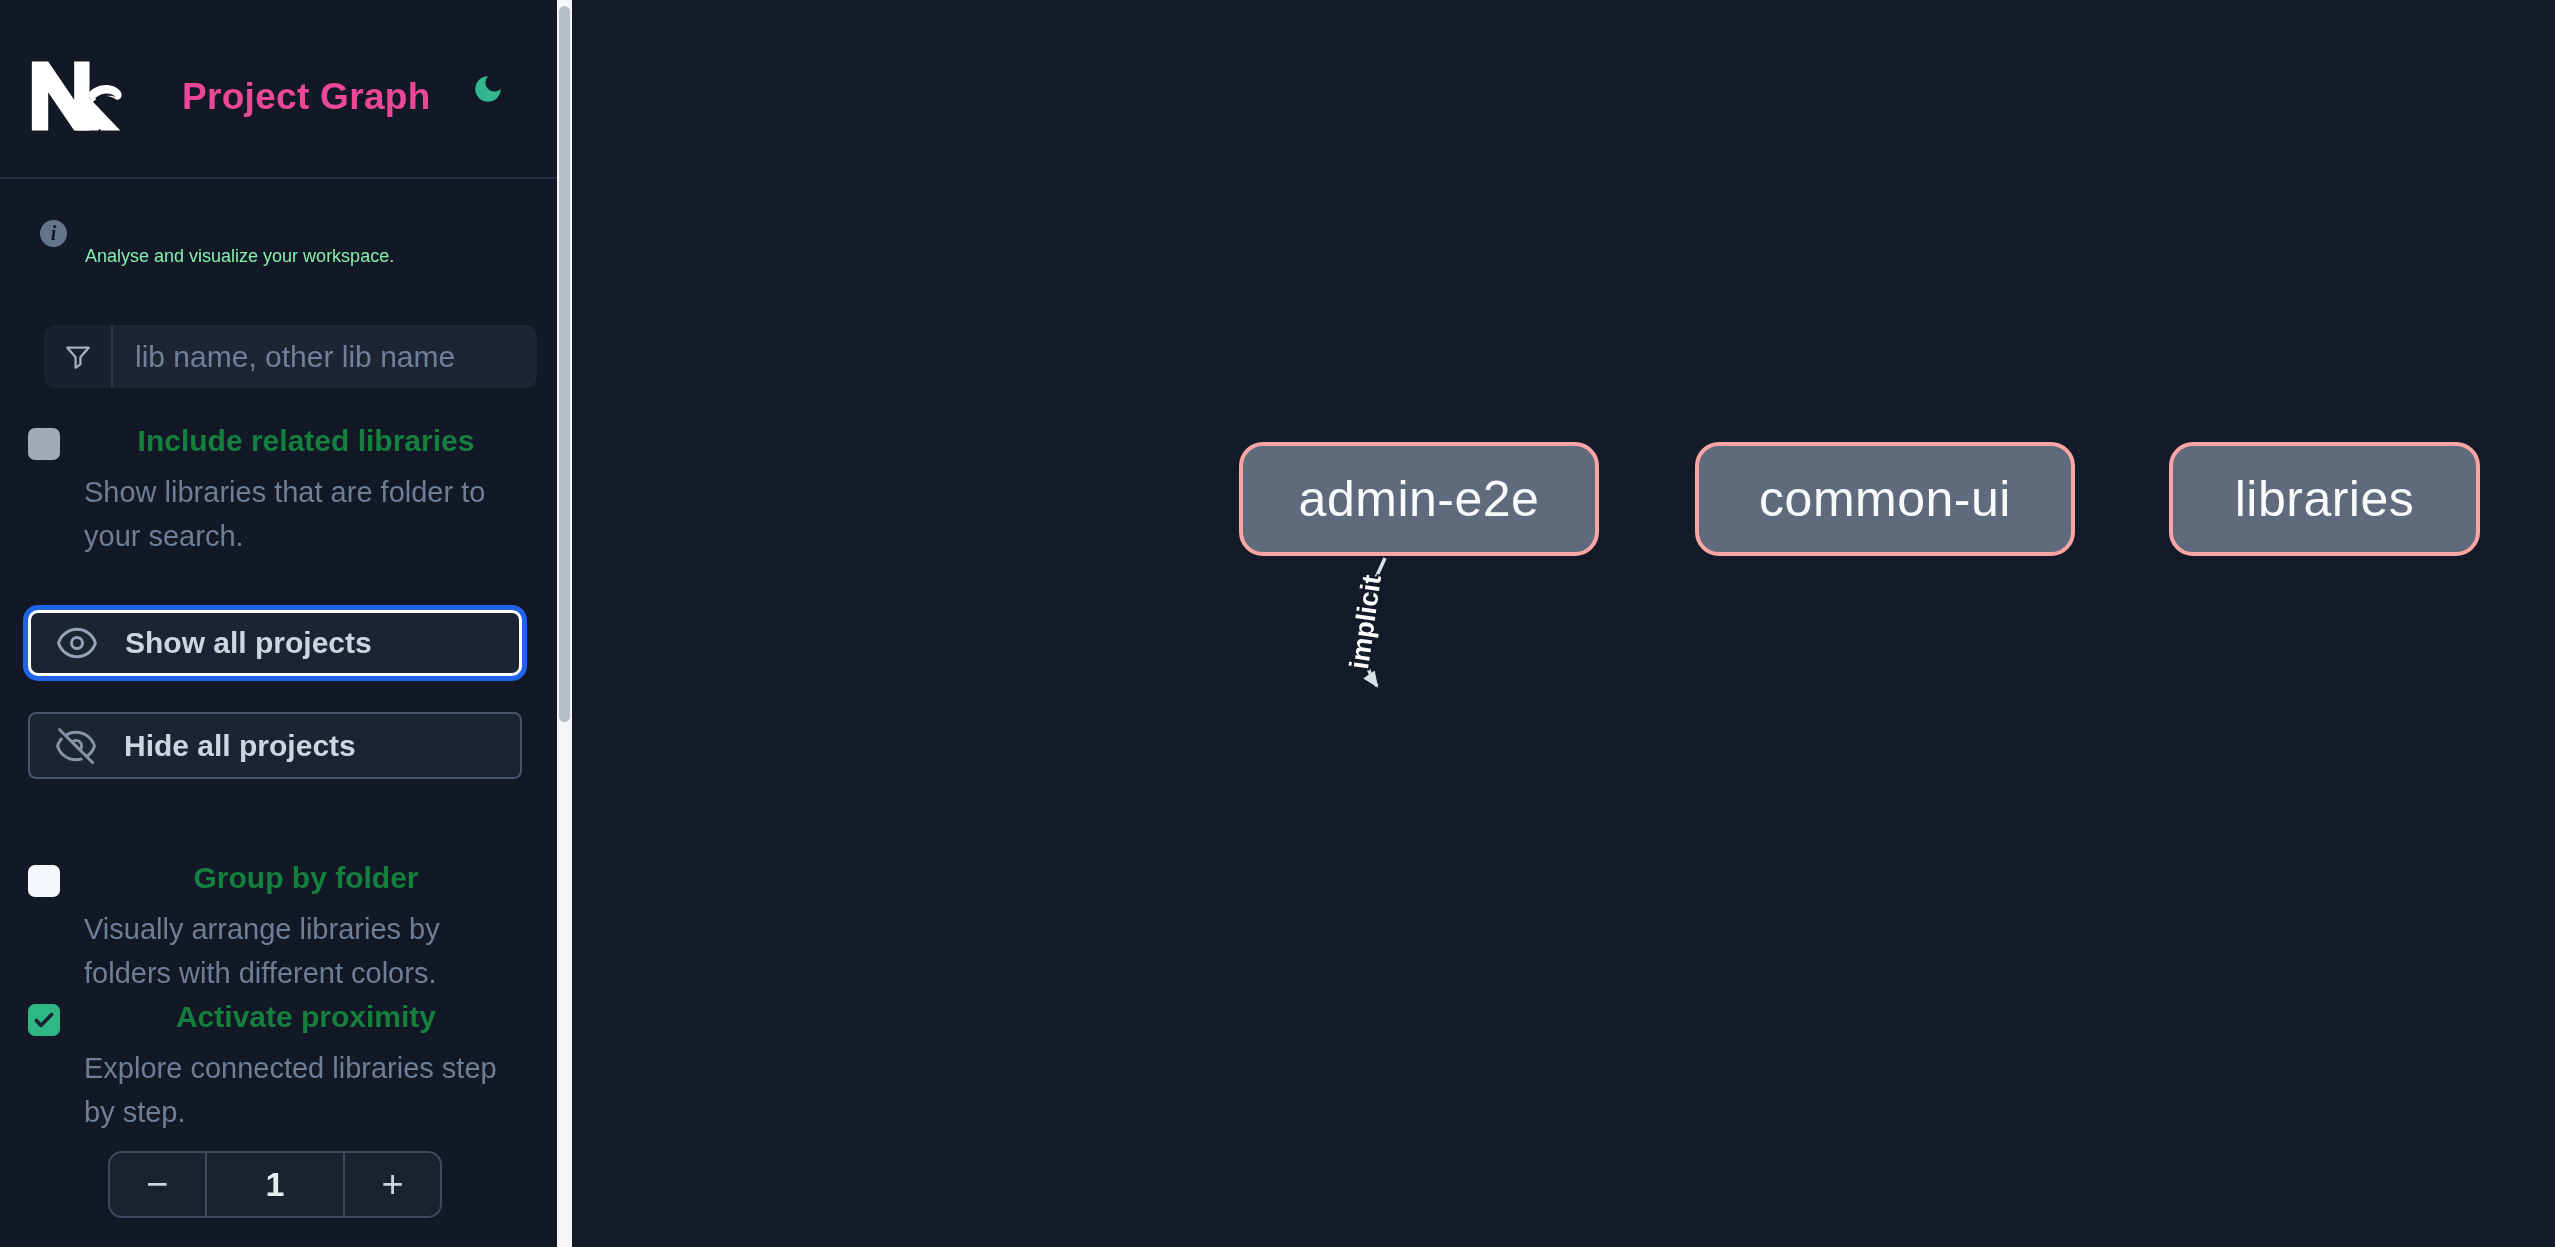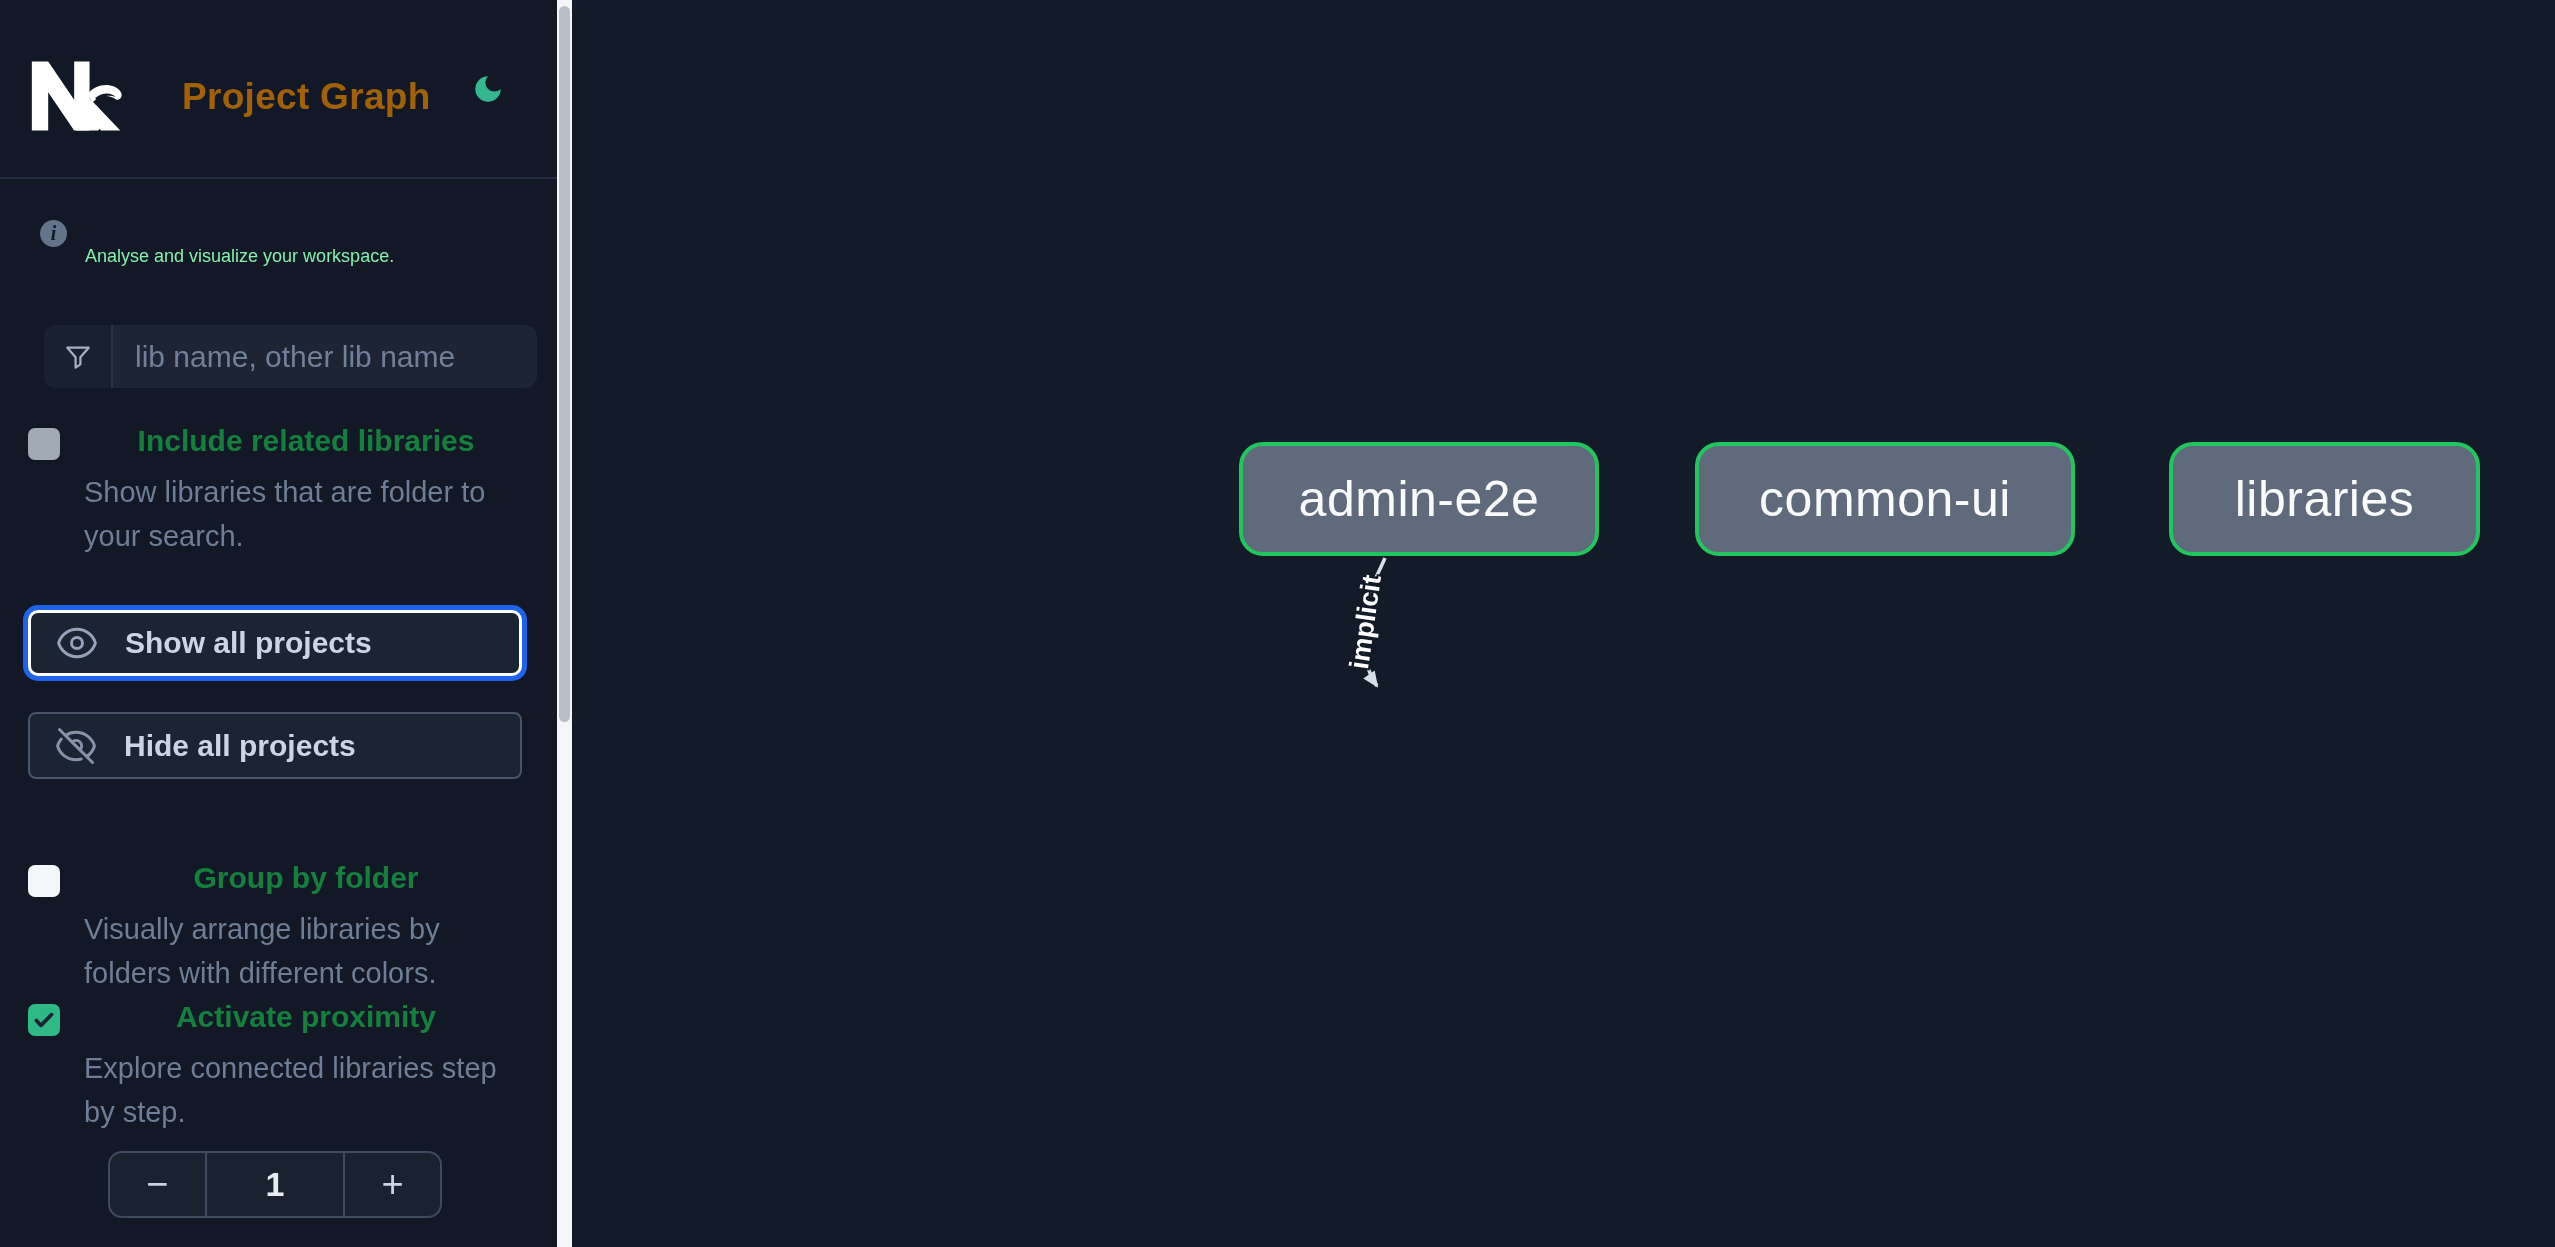--- a/index.html
+++ b/index.html
@@ -5,21 +5,21 @@
   html,body{margin:0;padding:0;background:#101624;}
   body{width:2555px;height:1247px;overflow:hidden;position:relative;
        font-family:"Liberation Sans","DejaVu Sans",sans-serif;}
   .page{position:absolute;inset:0;background:#131a28;}
 
   
   .sidebar{position:absolute;left:0;top:0;width:557px;height:1247px;background:#121826;}
   .sb-header{position:absolute;left:0;top:0;width:557px;height:177px;}
   .nx-logo{position:absolute;left:28px;top:58px;width:100px;height:76px;}
   .app-title{position:absolute;left:182px;top:76px;margin:0;font-size:37px;font-weight:700;
-             color:#a16207;letter-spacing:.3px;}
+             color:#ec4899;letter-spacing:.3px;}
   .theme-toggle{position:absolute;left:462px;top:64px;width:52px;height:52px;background:none;
                 border:none;cursor:pointer;padding:0;}
   .sb-divider{position:absolute;left:0;top:177px;width:557px;height:2px;background:#232e42;}
 
   .info-row{position:absolute;left:40px;top:200px;width:500px;display:flex;align-items:center;gap:18px;}
   .info-icon{width:27px;height:27px;border-radius:50%;background:#64748b;color:#121826;flex:0 0 27px;
              display:flex;align-items:center;justify-content:center;
              font-family:"Liberation Serif",serif;font-weight:700;font-size:20px;font-style:italic;}
   .info-text{font-size:18px;color:#86efac;margin-top:46px;}
 
@@ -57,21 +57,21 @@
               color:#e6ebf2;font-size:34px;font-weight:700;display:flex;align-items:center;justify-content:center;}
 
   
   .scrollbar{position:absolute;left:557px;top:0;width:15px;height:1247px;background:#f4f6f8;}
   .scroll-thumb{position:absolute;left:2px;top:6px;width:11px;height:716px;border-radius:6px;background:#b9bfc8;}
 
   
   .canvas{position:absolute;left:572px;top:0;right:0;bottom:0;background:#131a28;}
   .graph-layer{position:absolute;inset:0;}
   .edges-svg{position:absolute;left:0;top:0;width:2555px;height:1247px;pointer-events:none;}
-  .node{position:absolute;background:#5f6b7c;border:4px solid #22c55e;border-radius:24px;
+  .node{position:absolute;background:#5f6b7c;border:4px solid #fca5a5;border-radius:24px;
         box-sizing:border-box;display:flex;align-items:center;justify-content:center;
         color:#f8fafc;font-size:50px;letter-spacing:.5px;cursor:pointer;}
   .edge-label{position:absolute;color:#ffffff;font-size:27px;font-weight:700;white-space:nowrap;
       transform:translate(-50%,-50%) rotate(-82deg);
       text-shadow:-2px -2px 0 #131a28,2px -2px 0 #131a28,-2px 2px 0 #131a28,2px 2px 0 #131a28,
                   0 -2px 0 #131a28,0 2px 0 #131a28,-2px 0 0 #131a28,2px 0 0 #131a28;}
 </style>
 </head>
 <body>
 

